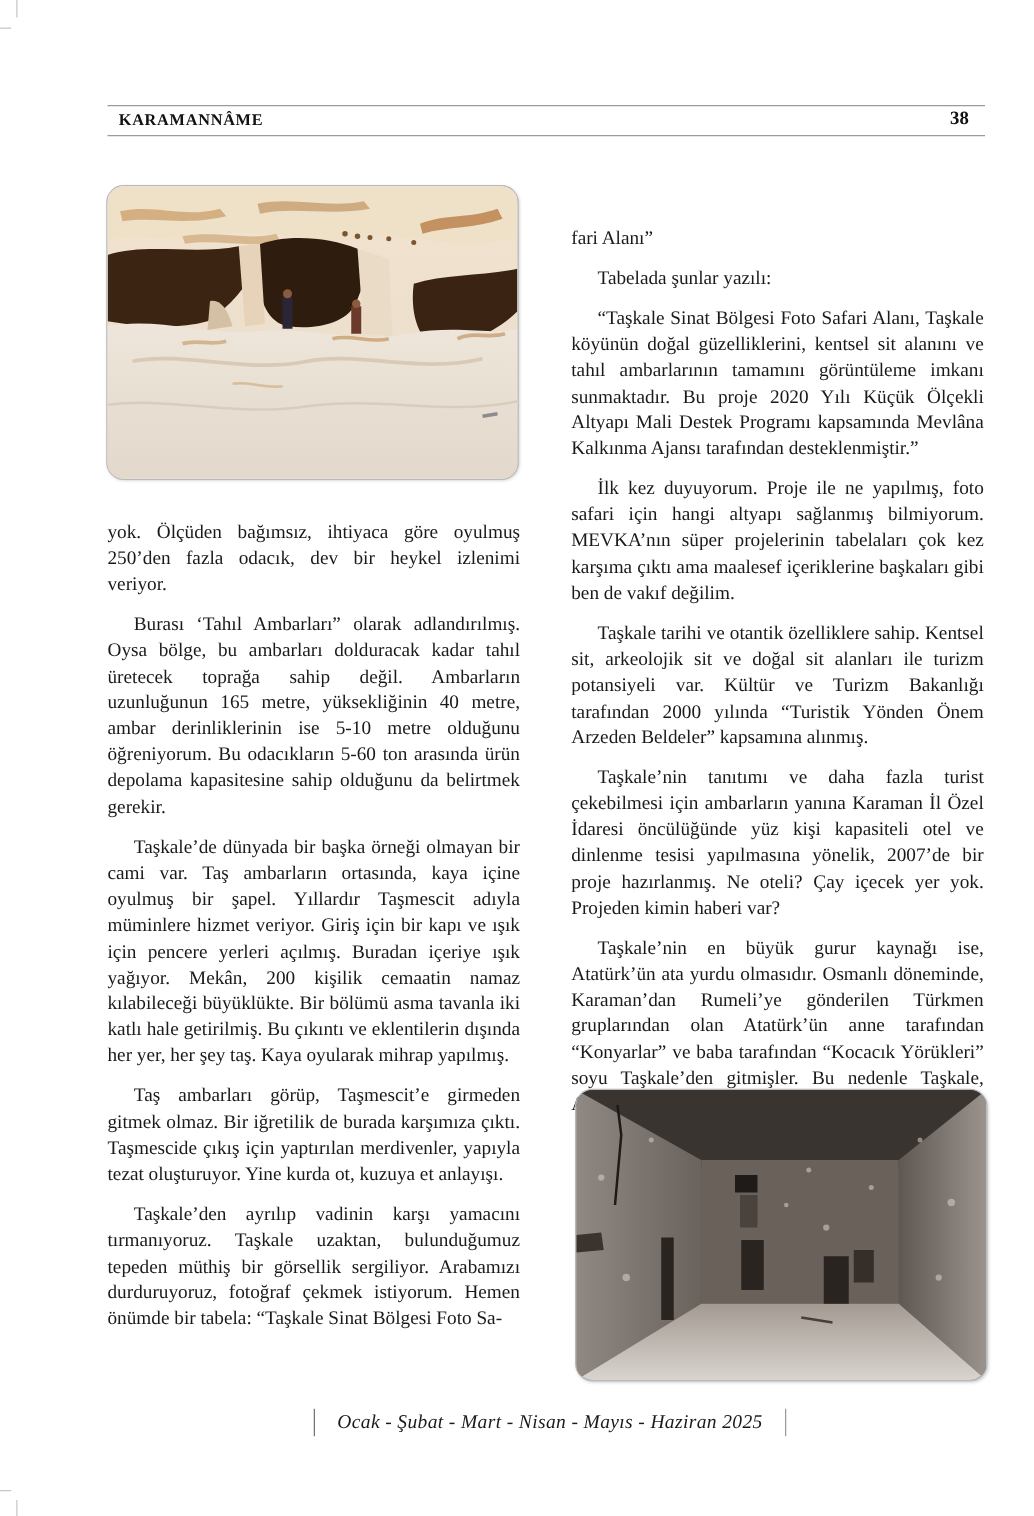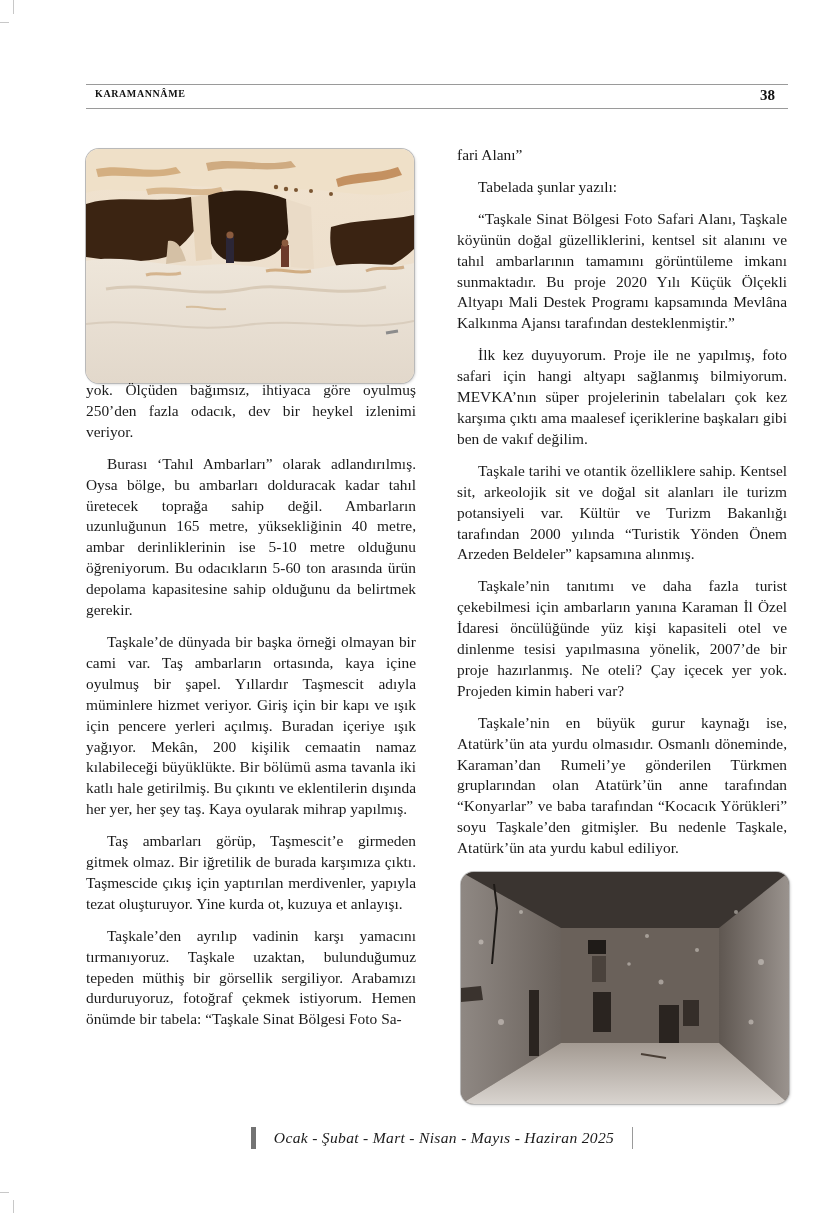--- a/index.html
+++ b/index.html
@@ -10,42 +10,42 @@
   .crop { position: absolute; background: #c8c8c8; }
   .crop.tl-v { left: 13px; top: 0; width: 1px; height: 14px; }
   .crop.tl-h { left: 0; top: 22px; width: 9px; height: 1px; }
   .crop.bl-h { left: 0; top: 1192px; width: 9px; height: 1px; }
   .crop.bl-v { left: 13px; top: 1200px; width: 1px; height: 13px; }
 
   
   .header { position: absolute; left: 86px; top: 84px; width: 702px; height: 23px;
             border-top: 1px solid #9a9a9a; border-bottom: 1px solid #9a9a9a; }
   .header .mag { position: absolute; left: 9px; top: 3px; font-weight: bold;
-                 font-size: 10px; letter-spacing: 0.6px; color: #111; }
+                 font-size: 13px; letter-spacing: 0.6px; color: #111; }
   .header .pg { position: absolute; right: 13px; top: 2px; font-weight: bold;
                 font-size: 15px; color: #111; text-align: center; }
 
   
   .photo { position: absolute; border-radius: 13px; overflow: hidden;
            box-shadow: 0 0 0 1px #b9b9b9, 1px 1px 3px rgba(0,0,0,0.25); }
   .photo svg { display: block; width: 100%; height: 100%; }
   .photo1 { left: 86px; top: 149px; width: 328px; height: 234px; }
   .photo2 { left: 461px; top: 872px; width: 328px; height: 232px; }
 
   
   .col { position: absolute; width: 330px; font-size: 15.4px; line-height: 20.9px;
-         text-align: justify; hyphens: manual; }
+         text-align: justify; hyphens: manual; margin-top: 36px; }
   .col p { margin: 0 0 11px 0; text-indent: 21px; }
   .col p.noindent { text-indent: 0; }
   .col-left { left: 86px; top: 380px; }
   .col-right { left: 457px; top: 145px; }
 
   
   .footer { position: absolute; left: 251px; top: 1127px; width: 376px; height: 22px;
-            border-left: 5px solid #737373; border-right: 1px solid #9a9a9a;
+            border-left: 1px solid #737373; border-right: 1px solid #9a9a9a;
             text-align: center; font-style: italic; font-size: 15.6px; letter-spacing: 0.3px;
             line-height: 22px; color: #1a1a1a; }
 </style>
 </head>
 <body>
 
 <div class="crop tl-v"></div>
 <div class="crop tl-h"></div>
 <div class="crop bl-h"></div>
 <div class="crop bl-v"></div>

